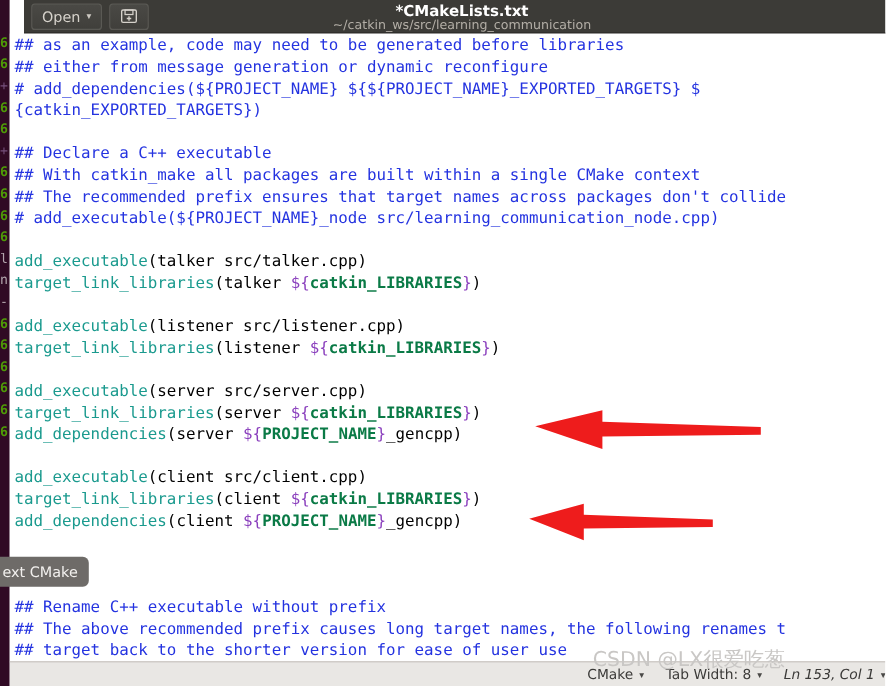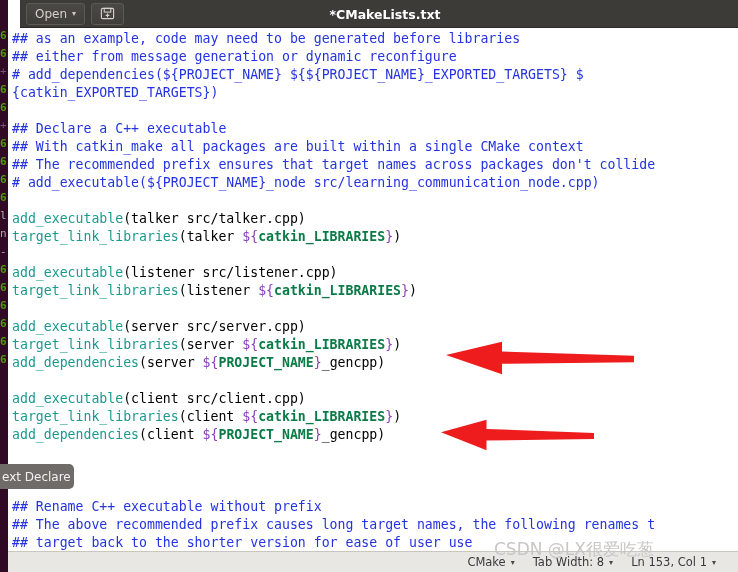--- a/index.html
+++ b/index.html
@@ -88,21 +88,21 @@
 
   
   .status{
     position:absolute; left:0; top:551px; width:730px; height:21px;
     background:#e9e7e4; border-top:1px solid #c9c5c0;
     display:flex; align-items:center; justify-content:flex-end;
     font-size:11.5px; color:#3b3a38;
   }
   .st-item{ display:flex; align-items:center; margin-right:18px; white-space:nowrap;}
   .st-item .caret2{ margin-left:5px; font-size:8px; color:#4a4947;}
-  .st-item.last{ margin-right:22px;}
+  .st-item.last{ margin-right:0;font-style:italic;}
 
   
   .arrow{ position:absolute; z-index:5; }
 
   
   .tooltip{
     position:absolute; z-index:6;
     left:-8px; top:464px; width:82px; height:25px;
     background:#6e6b68; border-radius:5px;
     display:flex; align-items:center;
@@ -160,20 +160,21 @@
               <rect x="4.5" y="2.5" width="7" height="4" fill="none" stroke="#d6d2cb" stroke-width="1.1"></rect>
               <path d="M8 8v4 M6 10h4" stroke="#d6d2cb" stroke-width="1.2" fill="none"></path>
             </svg>
           </span>
         </div>
       </div>
 
 
       <div class="hdr-title-wrap">
         <div class="hdr-title">*CMakeLists.txt</div>
+        <div class="hdr-sub">~/catkin_ws/src/learning_communication</div>
       </div>
     </div>
 
     <div class="editor">
       <div class="code" id="code"><div class="ln"><span class="cm">## as an example, code may need to be generated before libraries</span></div><div class="ln"><span class="cm">## either from message generation or dynamic reconfigure</span></div><div class="ln"><span class="cm"># add_dependencies(${PROJECT_NAME} ${${PROJECT_NAME}_EXPORTED_TARGETS} $</span></div><div class="ln"><span class="cm">{catkin_EXPORTED_TARGETS})</span></div><div class="ln">&nbsp;</div><div class="ln"><span class="cm">## Declare a C++ executable</span></div><div class="ln"><span class="cm">## With catkin_make all packages are built within a single CMake context</span></div><div class="ln"><span class="cm">## The recommended prefix ensures that target names across packages don't collide</span></div><div class="ln"><span class="cm"># add_executable(${PROJECT_NAME}_node src/learning_communication_node.cpp)</span></div><div class="ln">&nbsp;</div><div class="ln"><span class="fn">add_executable</span><span class="pl">(talker src/talker.cpp)</span></div><div class="ln"><span class="fn">target_link_libraries</span><span class="pl">(talker </span><span class="vr">${</span><span class="vn">catkin_LIBRARIES</span><span class="vr">}</span><span class="pl">)</span></div><div class="ln">&nbsp;</div><div class="ln"><span class="fn">add_executable</span><span class="pl">(listener src/listener.cpp)</span></div><div class="ln"><span class="fn">target_link_libraries</span><span class="pl">(listener </span><span class="vr">${</span><span class="vn">catkin_LIBRARIES</span><span class="vr">}</span><span class="pl">)</span></div><div class="ln">&nbsp;</div><div class="ln"><span class="fn">add_executable</span><span class="pl">(server src/server.cpp)</span></div><div class="ln"><span class="fn">target_link_libraries</span><span class="pl">(server </span><span class="vr">${</span><span class="vn">catkin_LIBRARIES</span><span class="vr">}</span><span class="pl">)</span></div><div class="ln"><span class="fn">add_dependencies</span><span class="pl">(server </span><span class="vr">${</span><span class="vn">PROJECT_NAME</span><span class="vr">}</span><span class="pl">_gencpp)</span></div><div class="ln">&nbsp;</div><div class="ln"><span class="fn">add_executable</span><span class="pl">(client src/client.cpp)</span></div><div class="ln"><span class="fn">target_link_libraries</span><span class="pl">(client </span><span class="vr">${</span><span class="vn">catkin_LIBRARIES</span><span class="vr">}</span><span class="pl">)</span></div><div class="ln"><span class="fn">add_dependencies</span><span class="pl">(client </span><span class="vr">${</span><span class="vn">PROJECT_NAME</span><span class="vr">}</span><span class="pl">_gencpp)</span></div><div class="ln">&nbsp;</div><div class="ln">&nbsp;</div><div class="ln">&nbsp;</div><div class="ln"><span class="cm">## Rename C++ executable without prefix</span></div><div class="ln"><span class="cm">## The above recommended prefix causes long target names, the following renames t</span></div><div class="ln"><span class="cm">## target back to the shorter version for ease of user use</span></div></div>
     </div>
 
     <div class="status">
       <div class="st-item">
         <span>CMake</span>
@@ -194,18 +195,18 @@
   <div id="arrows">
       <svg class="arrow" width="190" height="36" viewBox="0 0 190 36" style="left: 445px; top: 340px;">
         <path d="M1 15.12 L57 1.8 L57 11.52 L189 15.84 L189 22.32 L57 23.76 L57 34.199999999999996 Z" fill="#ee1c1c"></path>
       </svg>
       <svg class="arrow" width="155" height="34" viewBox="0 0 155 34" style="left: 440px; top: 418px;">
         <path d="M1 14.28 L46.5 1.7000000000000002 L46.5 10.88 L154 14.96 L154 21.08 L46.5 22.44 L46.5 32.3 Z" fill="#ee1c1c"></path>
       </svg>
     </div>
 
   <div class="tooltip">
-    <span>ext Declare</span>
+    <span>ext CMake</span>
   </div>
 
   <div class="wm">CSDN @LX很爱吃葱</div>
 
 </div>
 
 </body></html>

